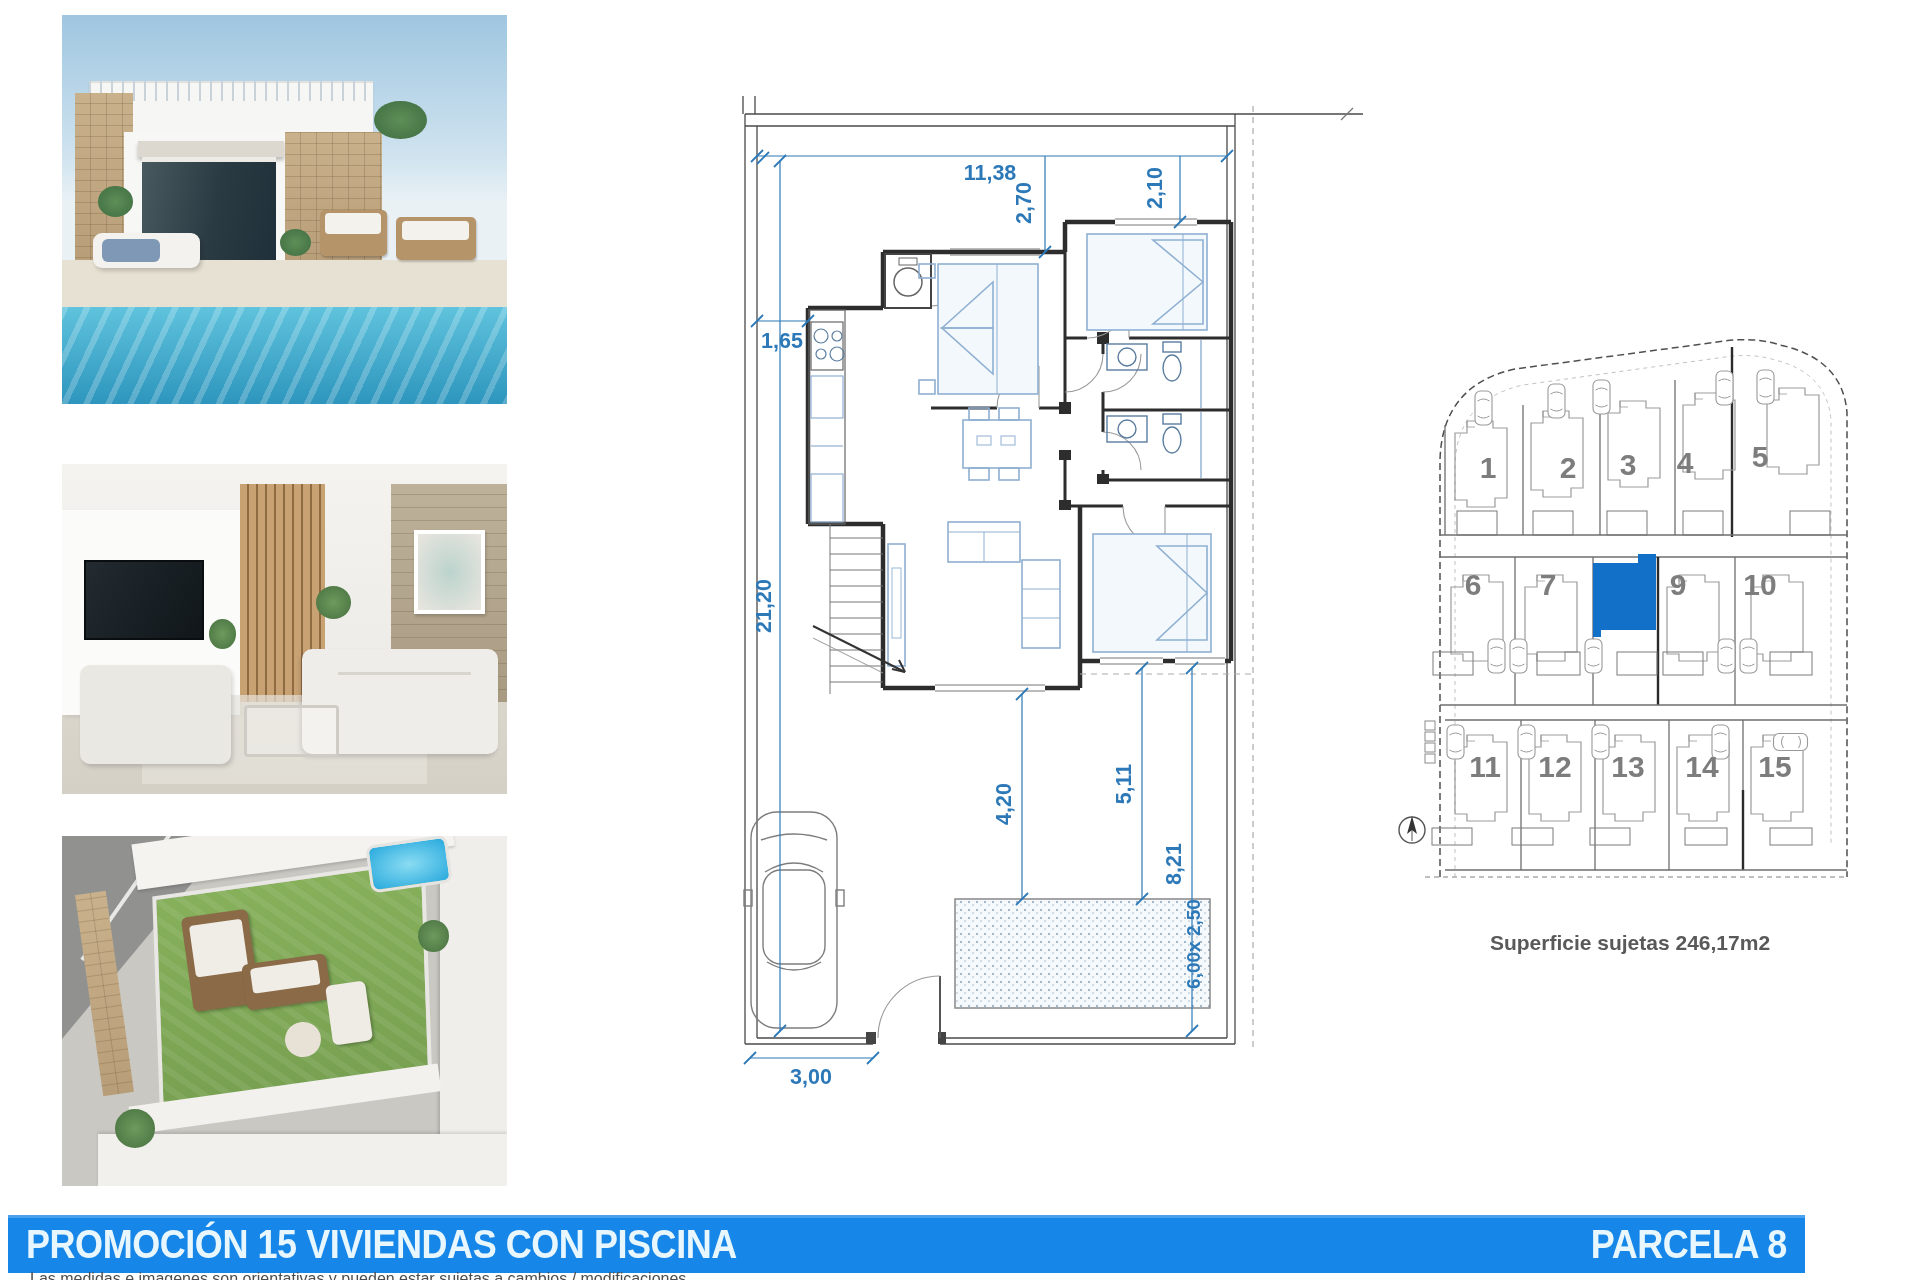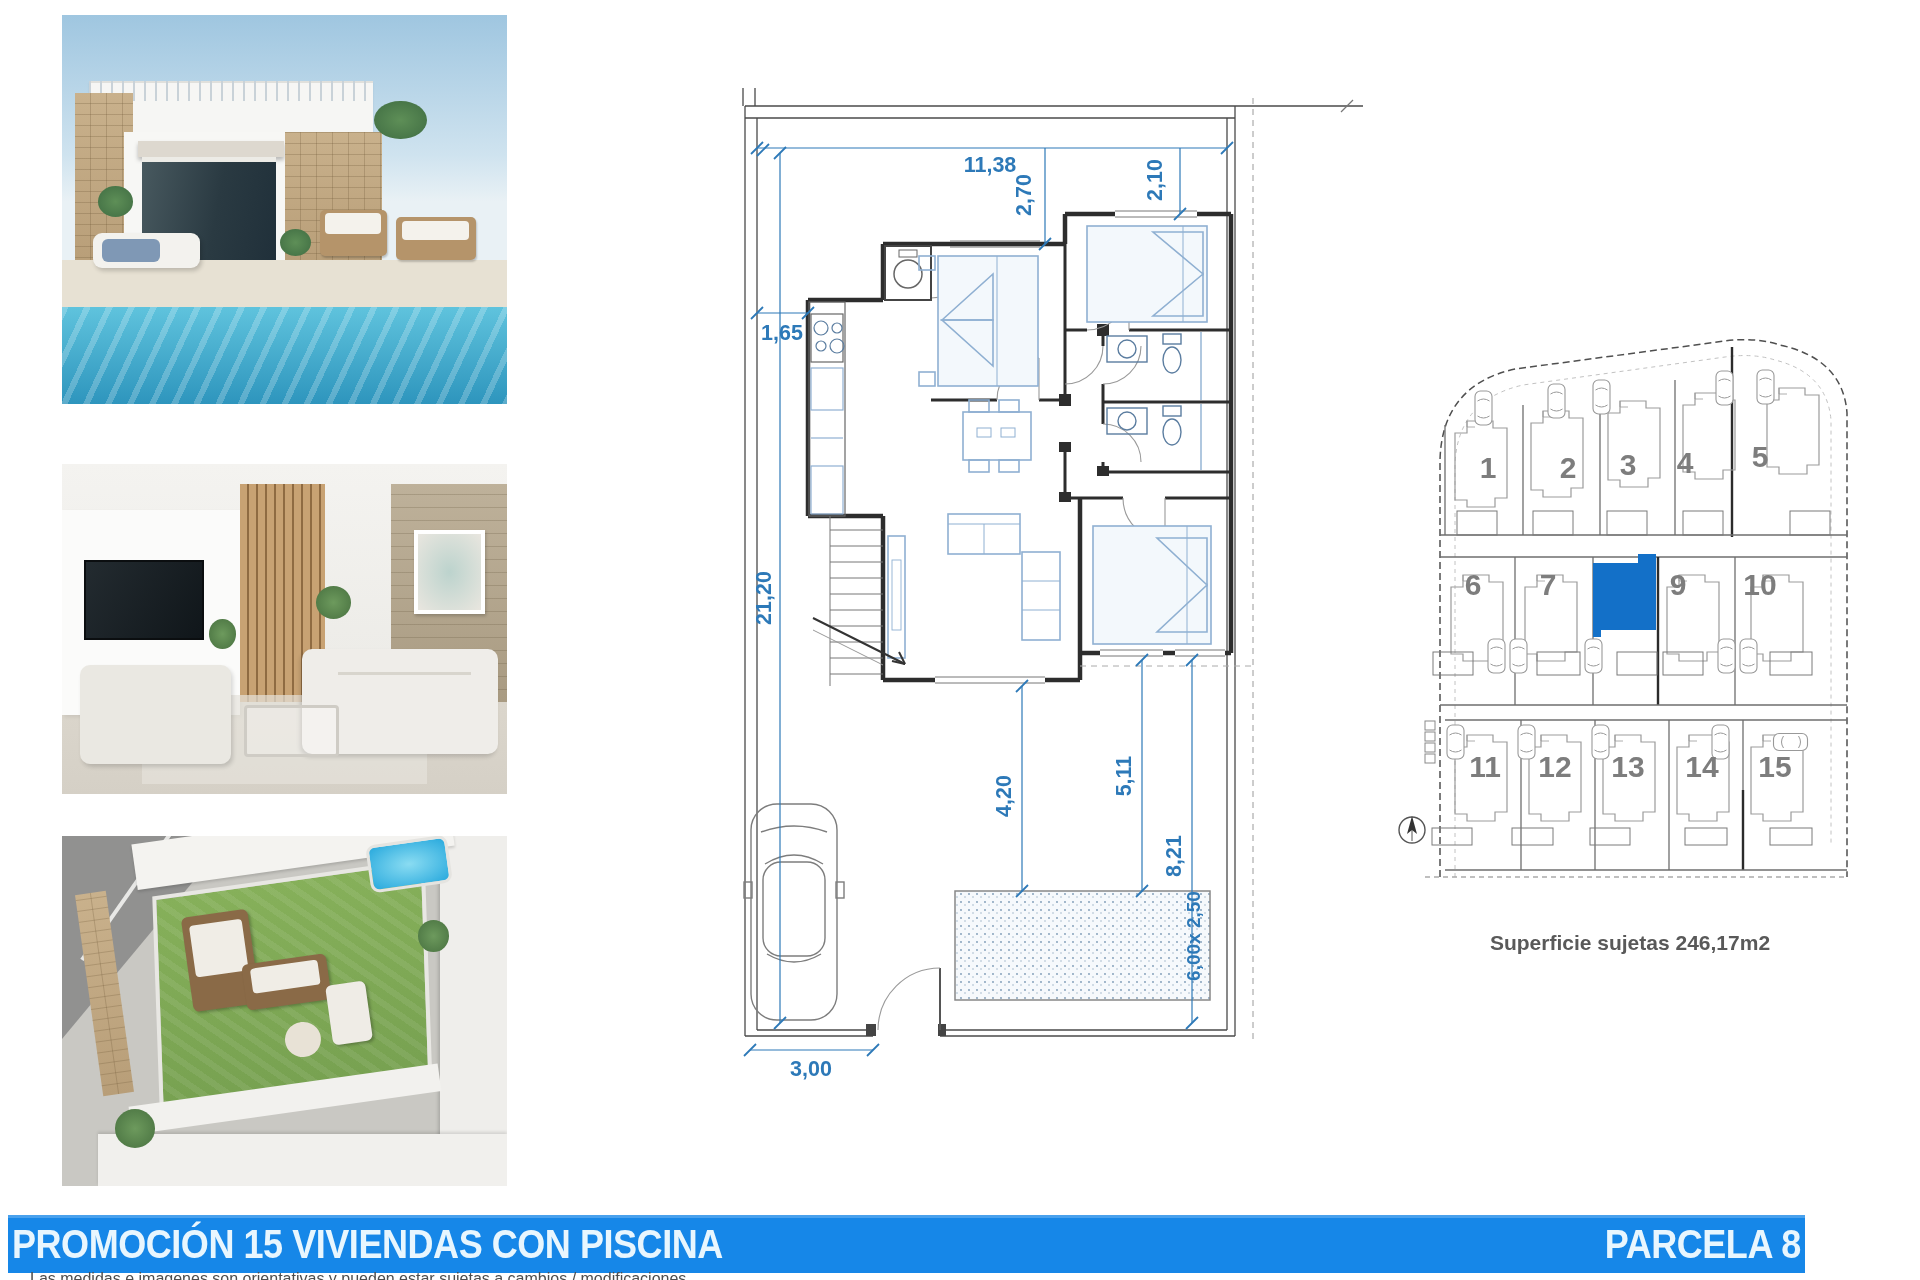--- a/index.html
+++ b/index.html
@@ -53,32 +53,32 @@
      background:repeating-linear-gradient(40deg,rgba(255,255,255,.07) 0 6px,transparent 6px 14px),linear-gradient(#86b05a,#76a050);
      border:4px solid #e8e7e3;}
   .p3-jacuzzi{right:13%;top:1%;width:17%;height:12%;background:radial-gradient(#8adcf2,#28a9dd);border-radius:9px;border:3px solid #e5e4e0;transform:rotate(-8deg);}
   .p3-rattan{background:#8a6a47;border-radius:6px;transform:rotate(-8deg);box-shadow:2px 2px 3px rgba(0,0,0,.25);}
   .p3-rattan span{position:absolute;left:10%;top:10%;width:80%;height:55%;background:#f0ede6;border-radius:4px;}
   .p3-stone{left:6%;top:16%;width:7%;height:58%;transform:rotate(-8deg);}
   .p3-ledge{left:15%;top:71%;width:70%;height:8%;background:#f2f1ee;transform:rotate(-8deg);}
   .p3-table{left:50%;top:53%;width:8%;height:10%;background:#e8e2d6;border-radius:50%;transform:rotate(-8deg);}
 
   
-  #floorplan-wrap{left:735px;top:68px;width:640px;height:1020px;}
+  #floorplan-wrap{left:735px;top:76px;width:640px;height:1020px;}
   #siteplan-wrap{left:1395px;top:285px;width:460px;height:595px;}
   .dim-text{fill:#2d79b8;font:600 21.5px "Liberation Sans",sans-serif;}
   .dim-text-sm{fill:#2d79b8;font:600 19px "Liberation Sans",sans-serif;}
   .parcel-num{fill:#7d7d7d;font:700 30px "Liberation Sans",sans-serif;text-anchor:middle;}
 
   #siteplan-caption{left:1470px;top:931px;width:320px;text-align:center;
      font:600 21px "Liberation Sans",sans-serif;color:#595959;}
 
   
   #banner{left:8px;top:1215px;width:1797px;height:58px;display:flex;align-items:center;
-     justify-content:space-between;padding:0 4px;box-sizing:border-box;
+     justify-content:space-between;padding:0 18px;box-sizing:border-box;
      box-shadow:inset 0 3px 0 rgba(255,255,255,.22);}
   #banner .t{font:700 40px "Liberation Sans",sans-serif;color:#e8f6fe;letter-spacing:-.5px;white-space:nowrap;}
   #banner .t.left{transform:scaleX(.9);transform-origin:left center;}
   #banner .t.right{transform:scaleX(.9);transform-origin:right center;}
   #disclaimer{left:30px;top:1270px;width:900px;font:400 16px "Liberation Sans",sans-serif;color:#4d4d4d;}
 </style>
 </head>
 <body>
 
 <div id="photo1" class="photo">

